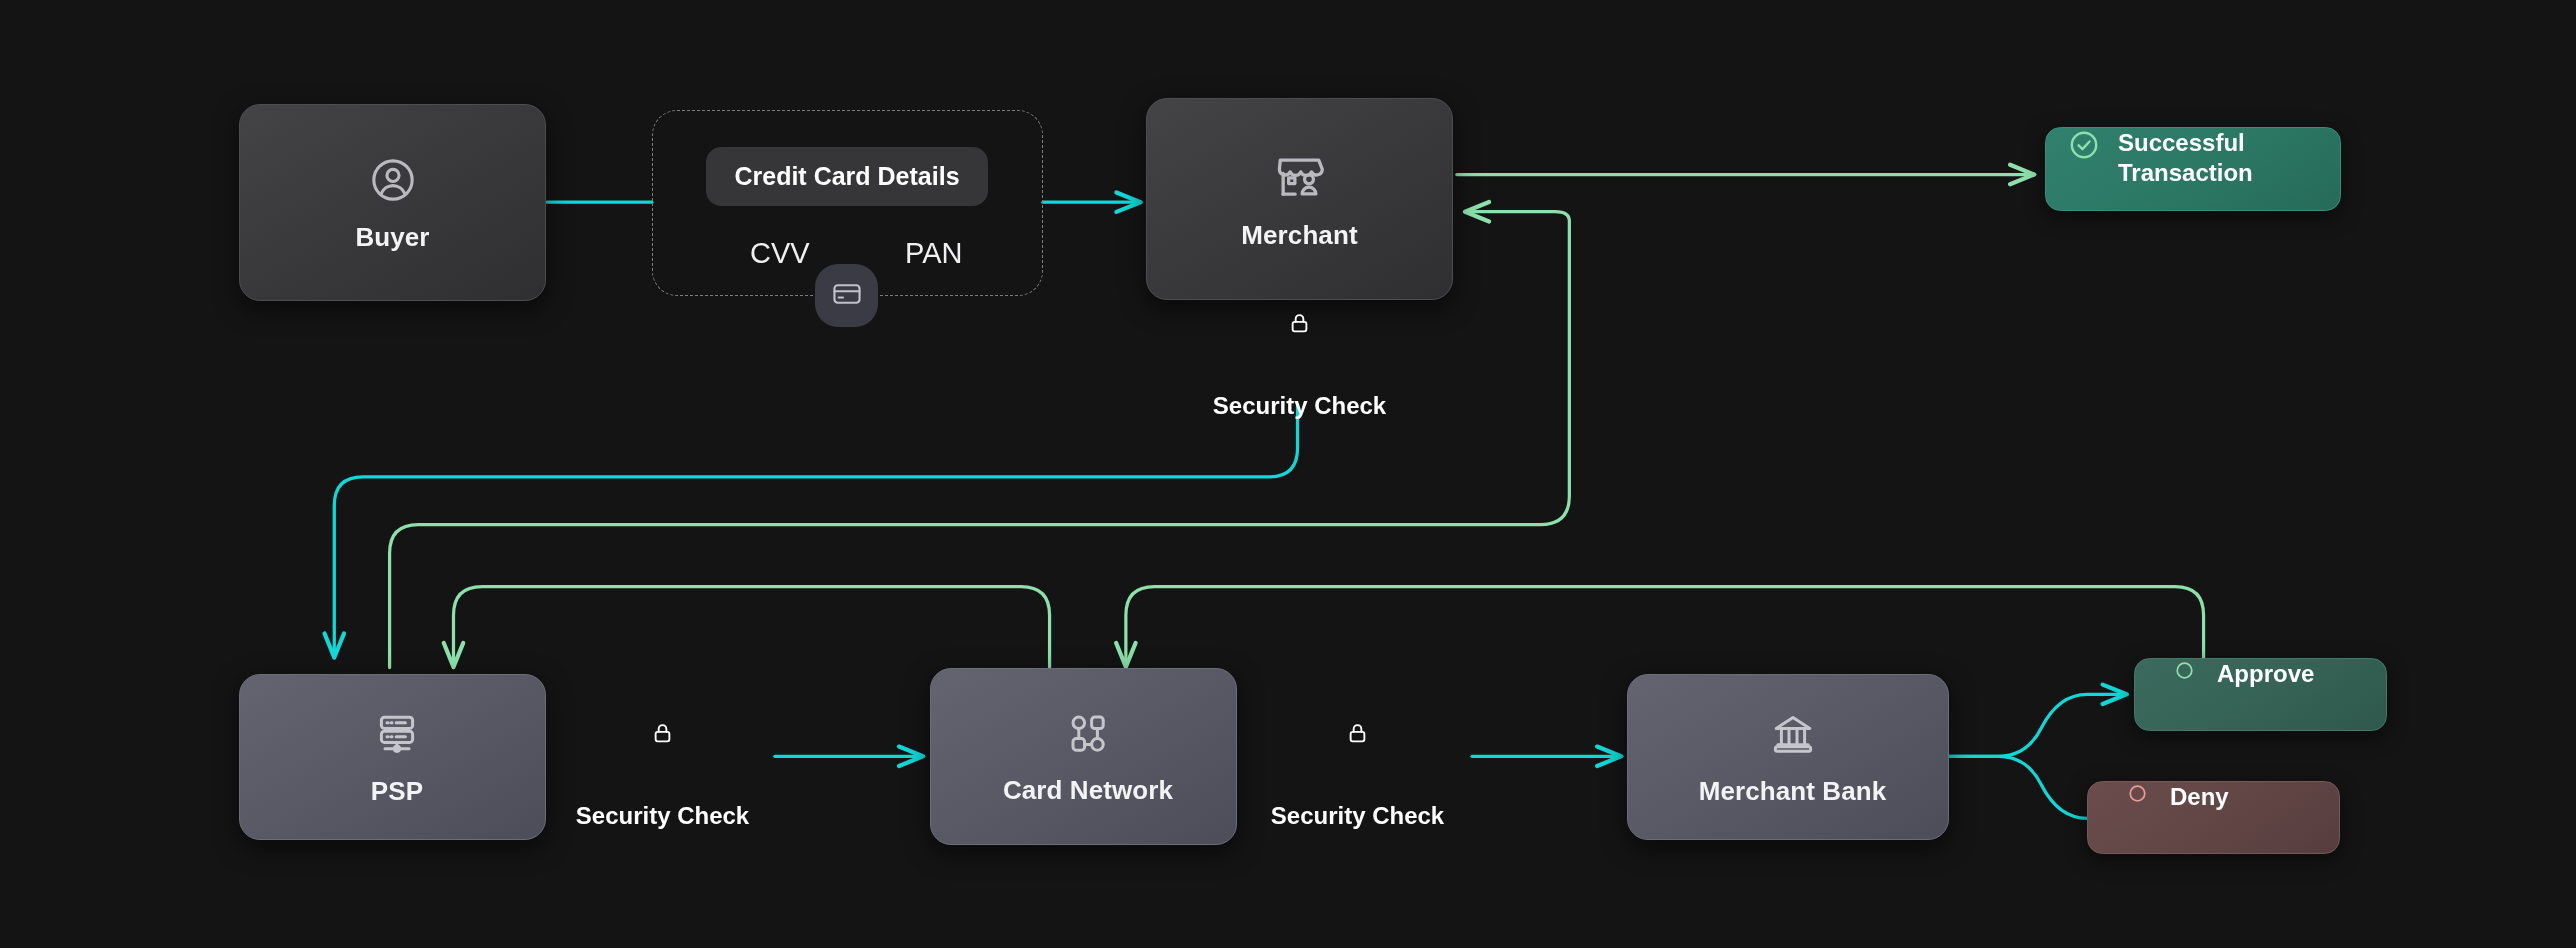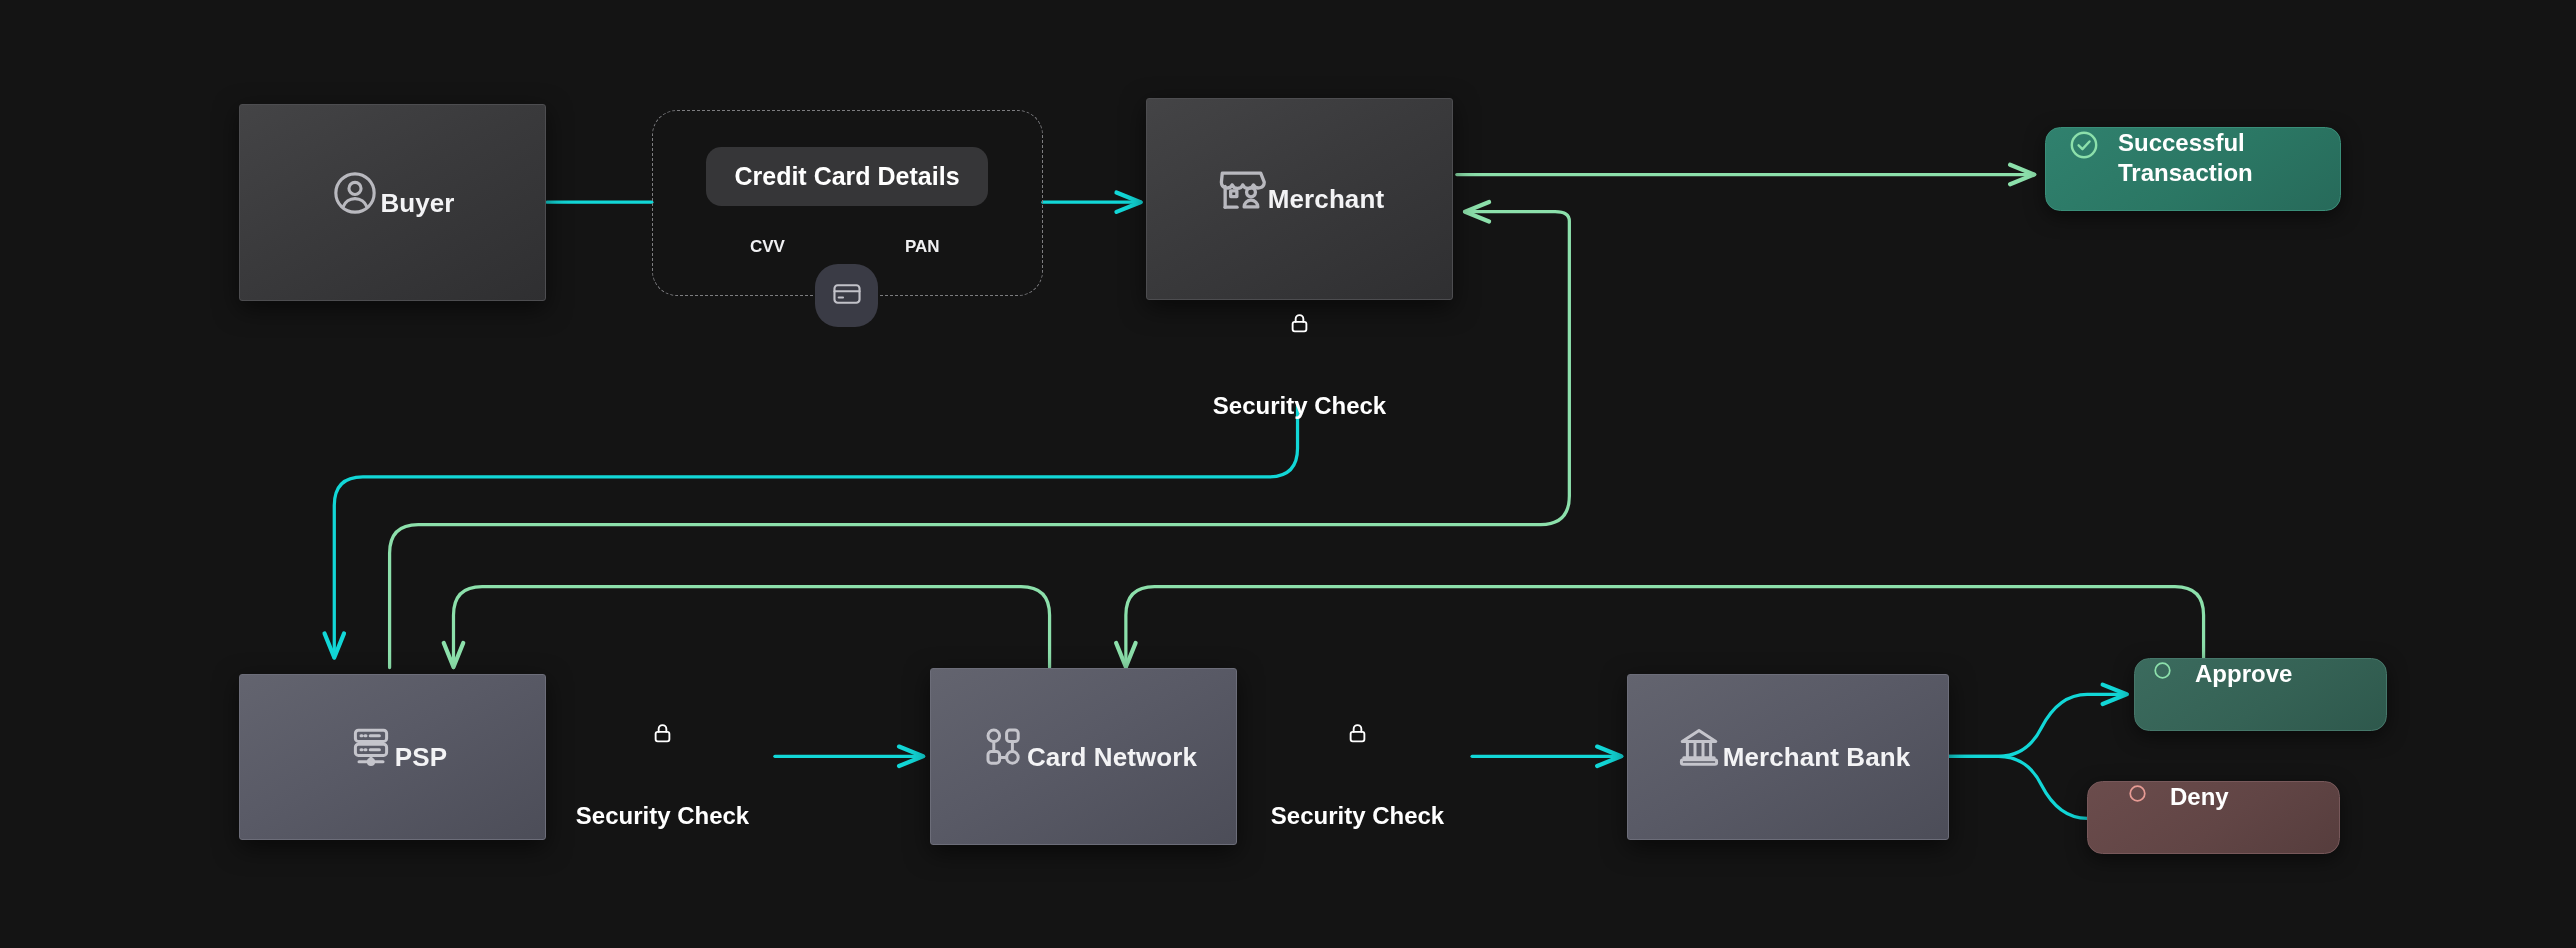--- a/index.html
+++ b/index.html
@@ -27,23 +27,23 @@
     width: 2576px;
     height: 948px;
     pointer-events: none;
     z-index: 1;
   }
 
   
   .node {
     position: absolute;
     z-index: 3;
-    border-radius: 3px;
-    display: flex;
-    flex-direction: row;
+    border-radius: 21px;
+    display: flex;
+    flex-direction: column;
     align-items: center;
     justify-content: center;
     box-sizing: border-box;
   }
   .node-top {
     background: linear-gradient(150deg, #444446 0%, #3a3a3c 45%, #2f2f31 100%);
     border: 1px solid #4d4d50;
     box-shadow: 0 7.6px 25px rgba(0,0,0,.55);
   }
   .node-bottom {
@@ -83,22 +83,22 @@
     justify-content: center;
     font-size: 25px;
     font-weight: 700;
     color: #ffffff;
     white-space: nowrap;
     box-sizing: border-box;
   }
   .cc-sub {
     position: absolute;
     z-index: 4;
-    font-size: 17px;
-    font-weight: 700;
+    font-size: 29px;
+    font-weight: 400;
     color: #f0f0f2;
     white-space: nowrap;
   }
   .card-badge {
     position: absolute;
     z-index: 5;
     width: 63px;
     height: 63px;
     border-radius: 23px;
     background: #3a3b45;
@@ -329,21 +329,21 @@
       <svg width="48" height="48" viewBox="0 0 24 24" fill="none" stroke="#c5c5cc" stroke-width="1.5" stroke-linecap="round" stroke-linejoin="round">
         <path d="M3.6 9.2L12 3.8l8.4 5.4z"></path>
         <path d="M6.2 9.8v7.4M10 9.8v7.4M14 9.8v7.4M17.8 9.8v7.4"></path>
         <path d="M4.4 17.4h15.2"></path>
         <rect x="3.2" y="18.4" width="17.6" height="2.2" rx=".9"></rect>
       </svg>
     </span>
     <span class="node-label">Merchant Bank</span>
   </div>
 
-  <div class="badge badge-approve" style="left:2134px; top:658px; width:253px; height:73px; padding:0 16px; gap:21px;">
+  <div class="badge badge-approve" style="left:2134px; top:658px; width:253px; height:73px; padding:0 38px; gap:21px;">
     <span class="badge-icon">
       <svg width="23" height="23" viewBox="0 0 24 24" fill="none" stroke="#8ce0ab" stroke-width="1.8">
         <circle cx="12" cy="12" r="7.6"></circle>
       </svg>
     </span>
     <span class="badge-text">Approve</span>
   </div>
 
   <div class="badge badge-deny" style="left:2087px; top:781px; width:253px; height:73px; padding:0 38px; gap:21px;">
     <span class="badge-icon">

